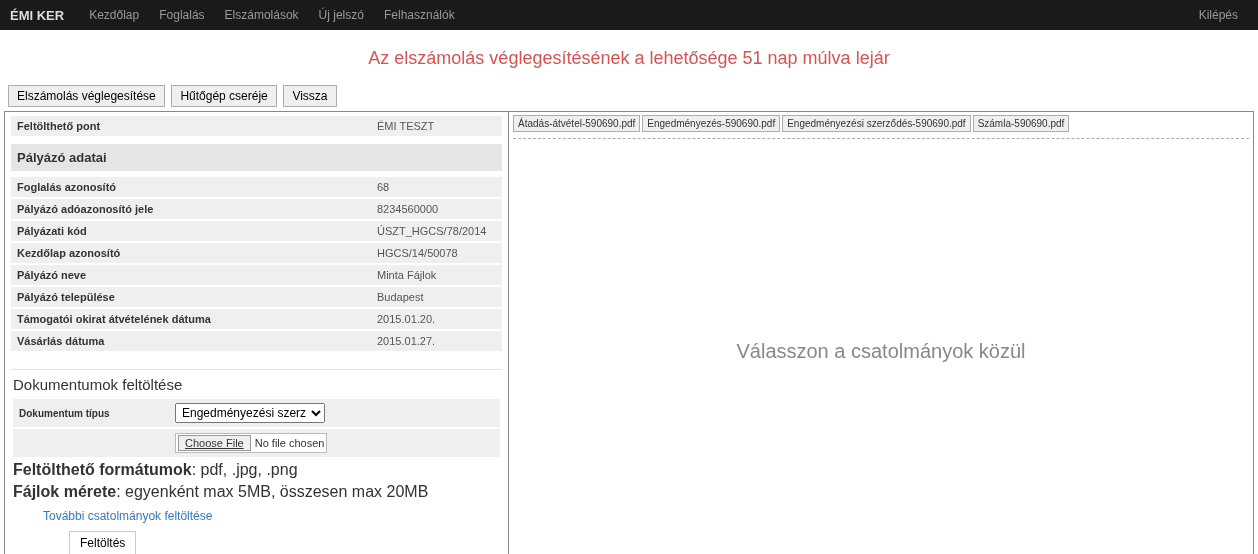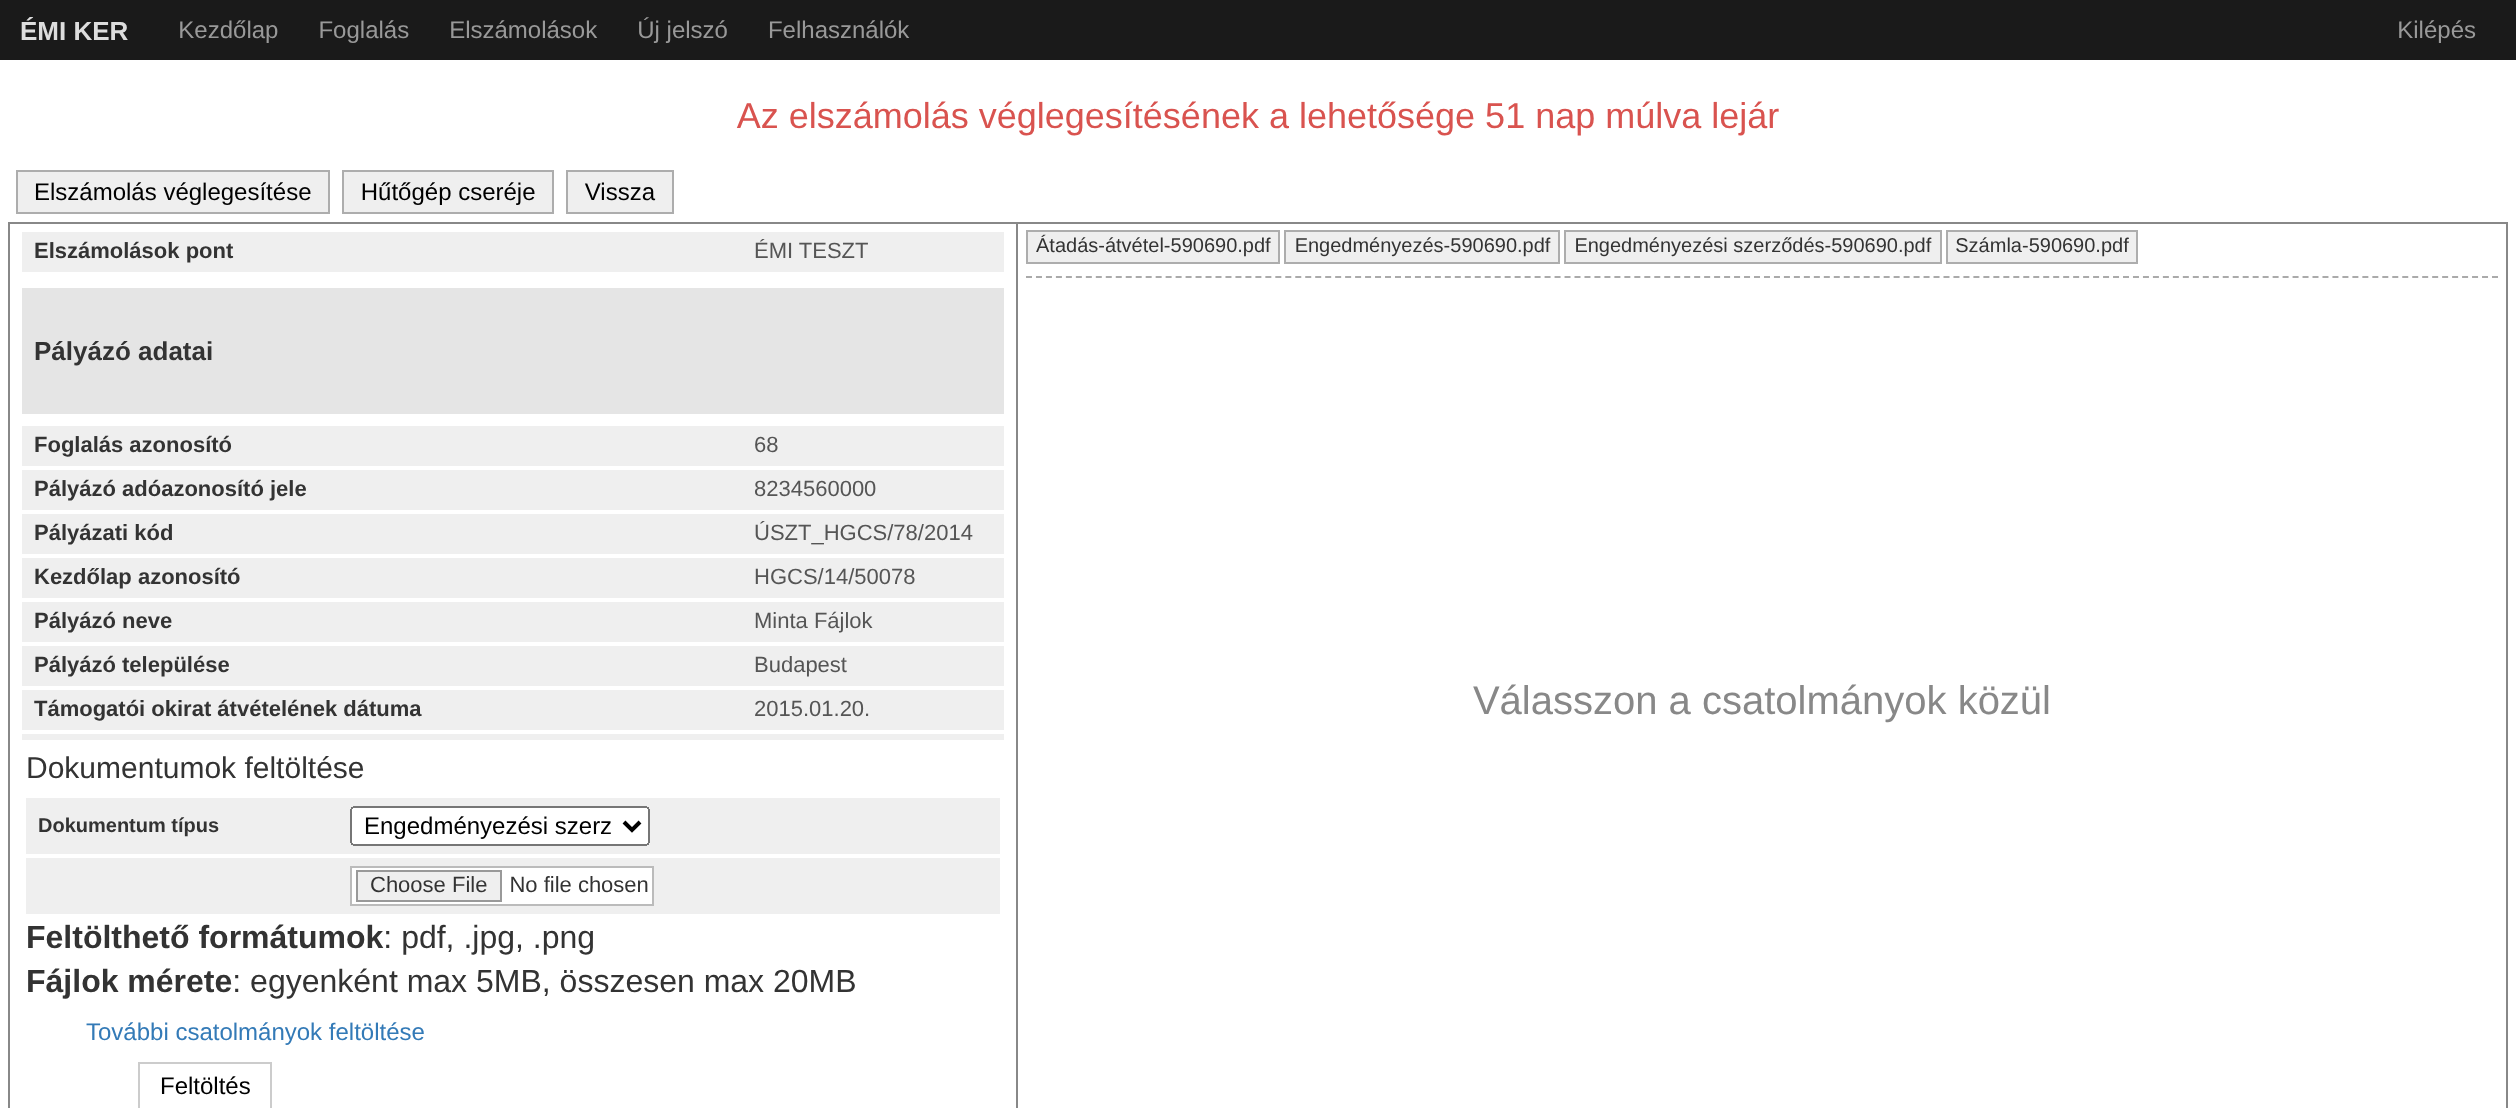--- a/index.html
+++ b/index.html
@@ -10,28 +10,28 @@
 .nav-spacer { flex: 1; }
 .alert { color: #d9534f; font-size: 18px; text-align: center; padding: 18px 0 12px; }
 .action-bar { padding: 4px 8px; }
 .btn { background: #efefef; border: 1px solid #adadad; padding: 3px 8px; font-size: 12px; cursor: pointer; margin-right: 3px; }
 .panels { display: flex; border: 1px solid #888; margin: 0 4px; height: 453px; overflow: hidden; }
 .left { width: 504px; border-right: 1px solid #888; display: flex; flex-direction: column; }
 .scroll { overflow-y: scroll; height: 268px; padding: 4px 6px; }
 .field-row { display: flex; background: #efefef; margin-bottom: 2px; padding: 4px 6px; }
 .field-label { width: 360px; font-weight: bold; font-size: 11px; color: #333; }
 .field-val { font-size: 11px; color: #555; }
-.section-head { background: #e5e5e5; font-weight: bold; font-size: 13px; padding: 24px 6px; margin: 8px 0 6px; color: #333; }
+.section-head { background: #e5e5e5; font-weight: bold; font-size: 13px; padding: 6px 6px; margin: 8px 0 6px; color: #333; }
 .upload-area { flex: 1; padding: 4px 8px 8px; }
 .upload-title { font-size: 15px; margin: 2px 0 6px; }
 .upload-row { display: flex; background: #efefef; padding: 4px 6px; margin-bottom: 2px; align-items: center; }
 .upload-row .lbl { width: 156px; font-weight: bold; font-size: 10px; }
 select { font-size: 12px; padding: 1px 2px; width: 150px; }
 .file-wrapper { display: flex; align-items: center; background: #fff; border: 1px solid #bbb; padding: 1px 2px; font-size: 11px; }
-.choose { background: #efefef; border: 1px solid #999; padding: 1px 6px; font-size: 11px; margin-right: 4px; cursor: pointer; }
+.choose { background: #efefef; border: 1px solid #999; padding: 1px 6px; font-size: 11px; margin-right: 4px; cursor: pointer; text-decoration: underline; }
 .hint { font-size: 16px; color: #333; margin: 4px 0 2px; }
 .link { color: #337ab7; cursor: pointer; font-size: 12px; display: inline-block; margin: 6px 0 8px 30px; }
 .upload-btn { background: #fff; border: 1px solid #ccc; padding: 4px 10px; font-size: 12px; margin-left: 56px; cursor: pointer; }
 .right { flex: 1; display: flex; flex-direction: column; }
 .tabs-bar { padding: 3px 4px 0; display: flex; gap: 2px; flex-wrap: wrap; }
 .tab { background: #efefef; border: 1px solid #adadad; padding: 2px 4px; font-size: 10px; cursor: pointer; }
 .preview-divider { border-top: 1px dashed #aaa; margin: 6px 4px 0; }
 .preview-area { flex: 1; display: flex; align-items: center; justify-content: center; color: #888; font-size: 20px; }
 ::-webkit-scrollbar { width: 14px; }
 ::-webkit-scrollbar-track { background: #f1f1f1; }
@@ -56,21 +56,21 @@
 <div class="action-bar">
   <button class="btn">Elszámolás véglegesítése</button>
   <button class="btn">Hűtőgép cseréje</button>
   <button class="btn">Vissza</button>
 </div>
 
 <div class="panels">
   <div class="left">
     <div class="scroll">
       <div class="field-row">
-        <span class="field-label">Elszámolások pont</span>
+        <span class="field-label">Feltölthető pont</span>
         <span class="field-val">ÉMI TESZT</span>
       </div>
       <div class="section-head">Pályázó adatai</div>
       <div class="field-row">
         <span class="field-label">Foglalás azonosító</span>
         <span class="field-val">68</span>
       </div>
       <div class="field-row">
         <span class="field-label">Pályázó adóazonosító jele</span>
         <span class="field-val">8234560000</span>

